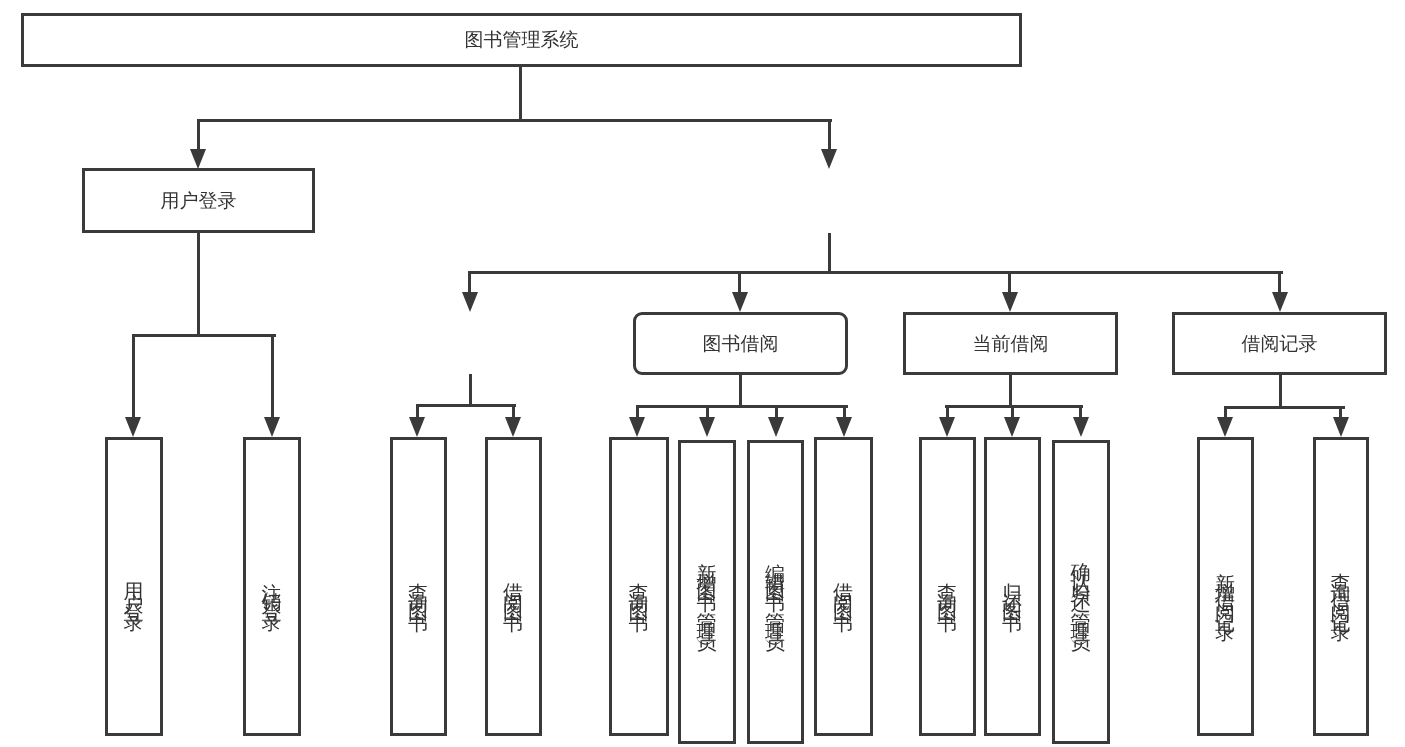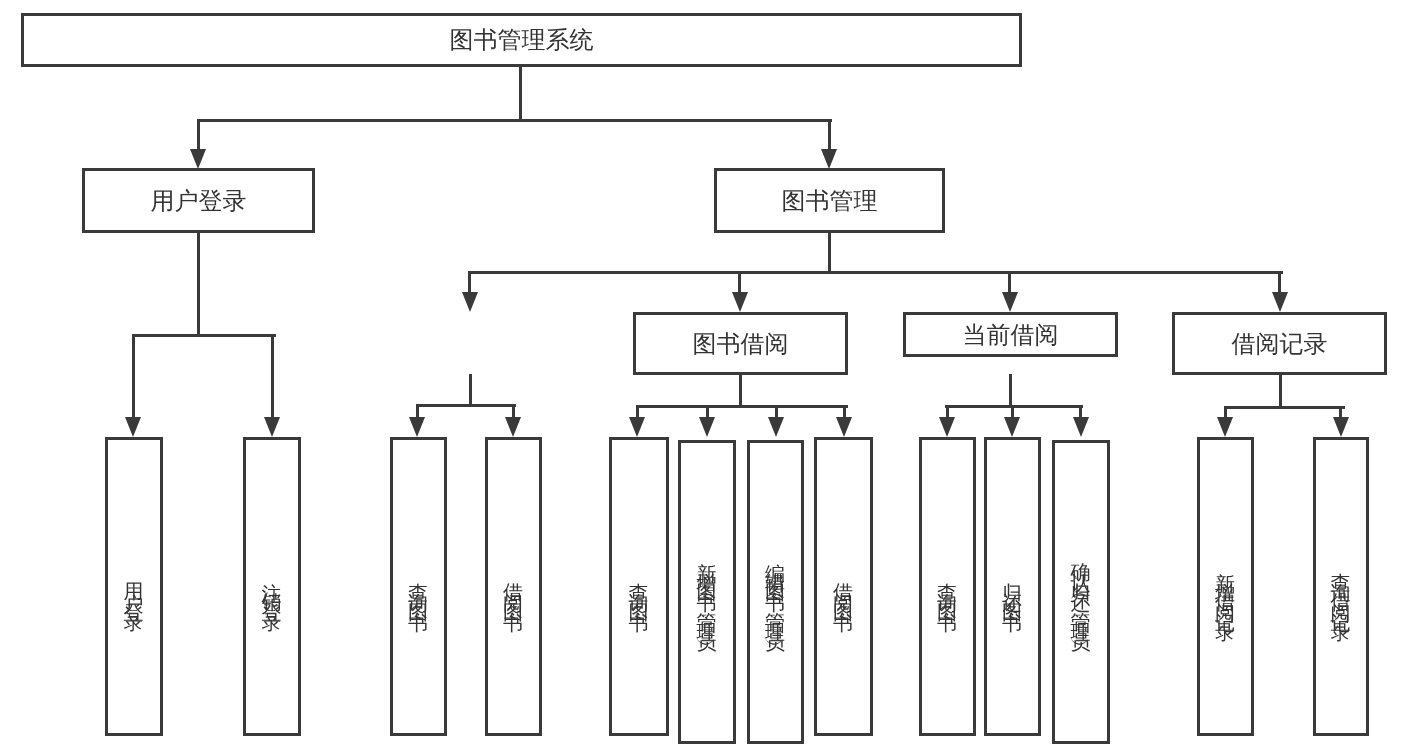--- a/index.html
+++ b/index.html
@@ -3,21 +3,21 @@
 <meta charset="utf-8">
 <style>
   html,body{margin:0;padding:0;background:#ffffff;}
   #canvas{
     position:relative;width:1405px;height:747px;background:#ffffff;overflow:hidden;
     font-family:"Liberation Sans","DejaVu Sans",sans-serif;color:#333333;
   }
   .box{
     position:absolute;box-sizing:border-box;border:3px solid #3a3a3a;background:#ffffff;
     display:flex;align-items:center;justify-content:center;
-    font-size:24px;color:#333333;text-align:center;white-space:nowrap;
+    font-size:19px;color:#333333;text-align:center;white-space:nowrap;
   }
   .vbox{
     writing-mode:vertical-rl;text-orientation:mixed;
     font-size:20px;letter-spacing:10px;line-height:1;white-space:normal;
   }
   .hline{position:absolute;height:3px;background:#3a3a3a;}
   .vline{position:absolute;width:3px;background:#3a3a3a;}
   .arr{
     position:absolute;width:0;height:0;
     border-left:8px solid transparent;border-right:8px solid transparent;
@@ -38,21 +38,20 @@
   <div>
     <div class="vline" style="left:519px;top:66px;height:54px;"></div>
     <div class="hline" style="left:197px;top:119px;width:635px;"></div>
     <div class="vline" style="left:197px;top:119px;height:33px;"></div>
     <div class="arr" style="left:190px;top:149px;"></div>
     <div class="vline" style="left:828px;top:119px;height:33px;"></div>
     <div class="arr" style="left:821px;top:149px;"></div>
   </div>
 
   <div class="box" style="left:82px;top:168px;width:233px;height:65px;">用户登录</div>
-  <div class="box" style="left:714px;top:168px;width:231px;height:65px;">图书管理</div>
 
   <div>
     <div class="vline" style="left:197px;top:233px;height:102px;"></div>
     <div class="hline" style="left:132px;top:334px;width:144px;"></div>
     <div class="vline" style="left:132px;top:334px;height:85px;"></div>
     <div class="arr" style="left:125px;top:417px;"></div>
     <div class="vline" style="left:271px;top:334px;height:85px;"></div>
     <div class="arr" style="left:264px;top:417px;"></div>
   </div>
 
@@ -62,22 +61,22 @@
     <div class="vline" style="left:468px;top:271px;height:23px;"></div>
     <div class="arr" style="left:462px;top:292px;"></div>
     <div class="vline" style="left:738px;top:271px;height:23px;"></div>
     <div class="arr" style="left:732px;top:292px;"></div>
     <div class="vline" style="left:1008px;top:271px;height:23px;"></div>
     <div class="arr" style="left:1002px;top:292px;"></div>
     <div class="vline" style="left:1278px;top:271px;height:23px;"></div>
     <div class="arr" style="left:1272px;top:292px;"></div>
   </div>
 
-  <div class="box" style="left:633px;top:312px;width:215px;height:63px;">图书借阅</div>
-  <div class="box" style="left:903px;top:312px;width:215px;height:45px;">当前借阅</div>
+  <div class="box" style="left:633px;top:312px;width:215px;height:63px;border-radius:9px;">图书借阅</div>
+  <div class="box" style="left:903px;top:312px;width:215px;height:63px;">当前借阅</div>
   <div class="box" style="left:1172px;top:312px;width:215px;height:63px;">借阅记录</div>
 
   <div>
     <div class="vline" style="left:469px;top:374px;height:31px;"></div>
     <div class="hline" style="left:416px;top:404px;width:100px;"></div>
     <div class="vline" style="left:416px;top:404px;height:14px;"></div>
     <div class="arr" style="left:409px;top:417px;"></div>
     <div class="vline" style="left:512px;top:404px;height:14px;"></div>
     <div class="arr" style="left:505px;top:417px;"></div>
   </div>

